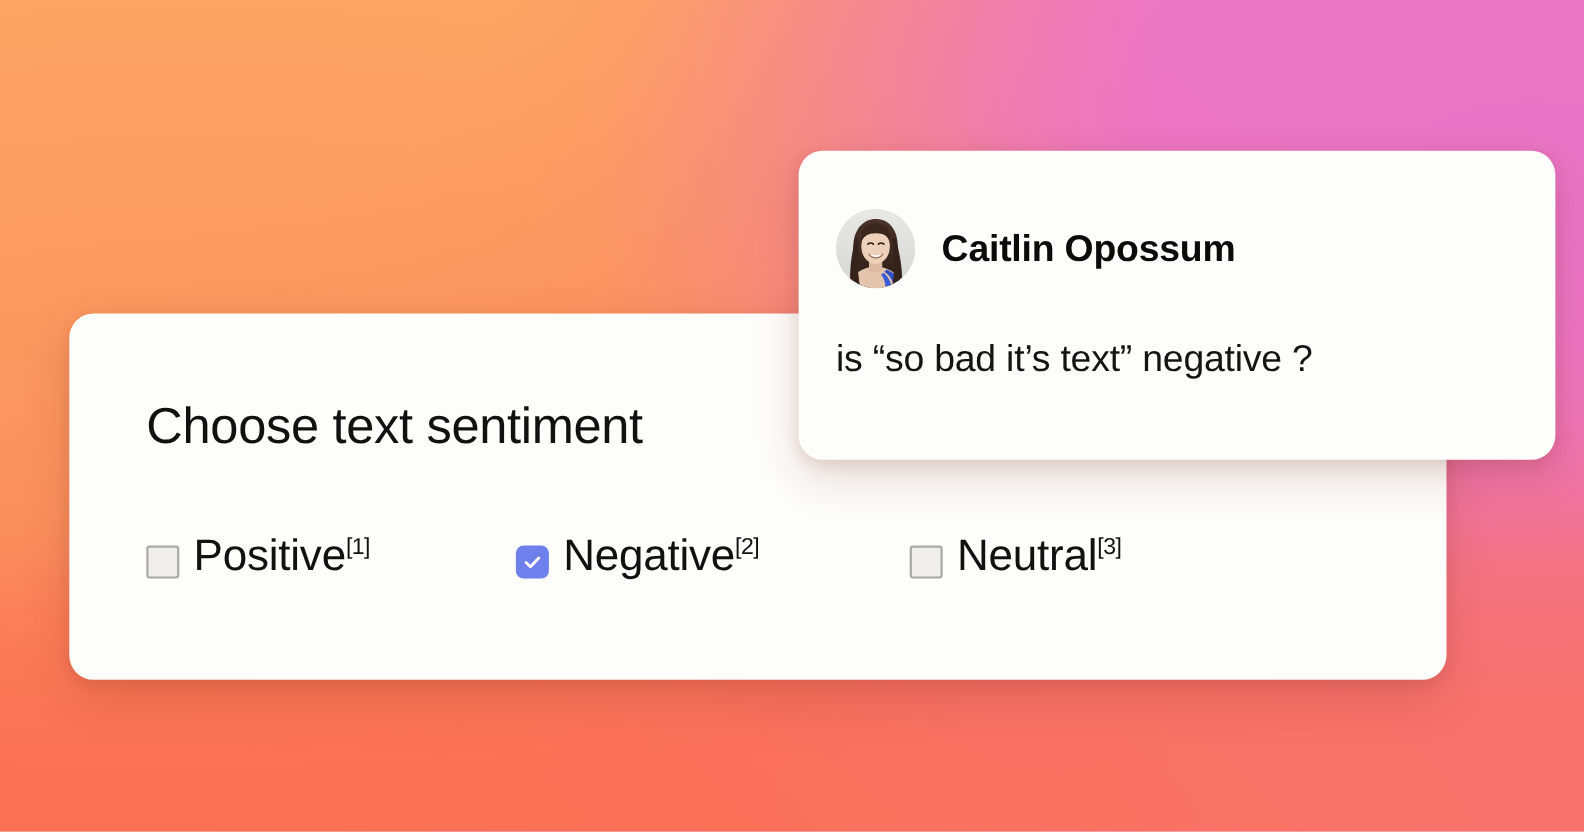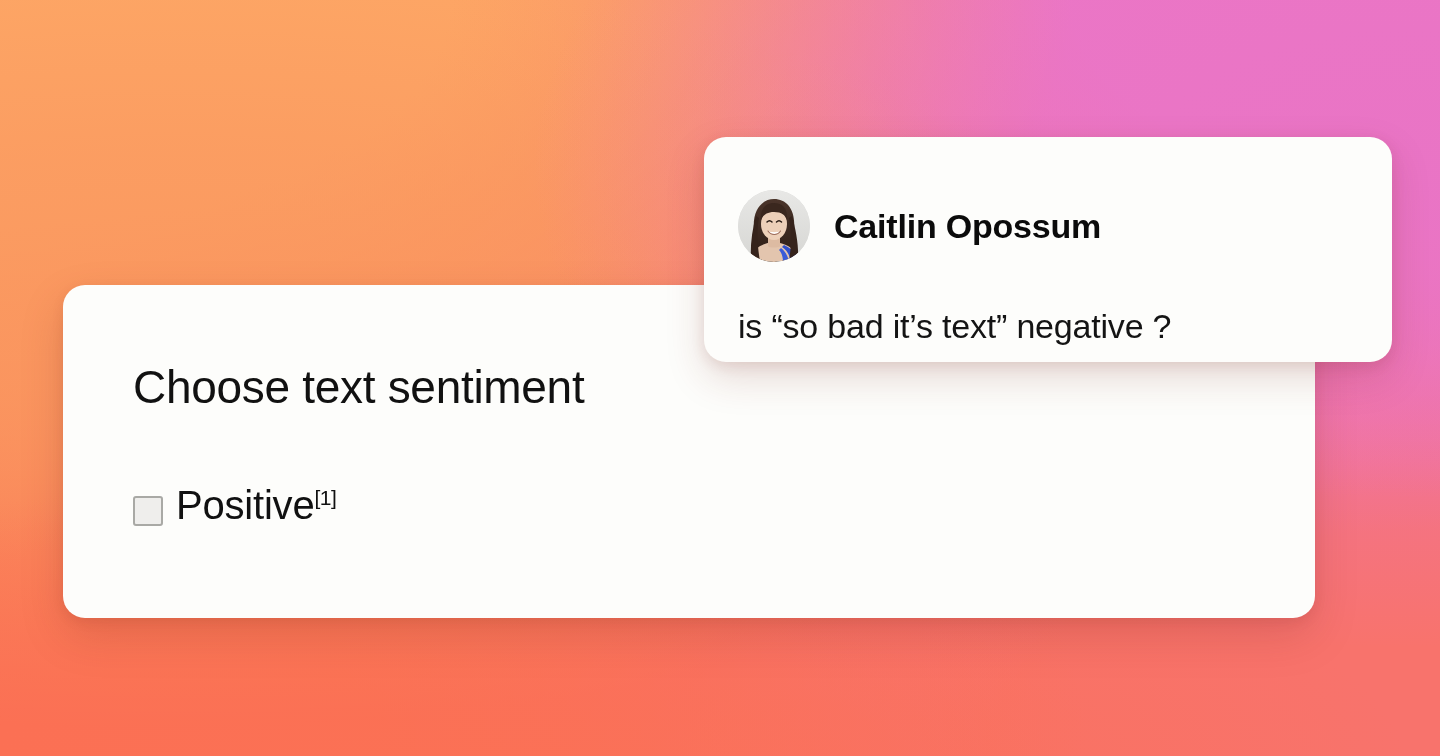--- a/index.html
+++ b/index.html
@@ -59,24 +59,24 @@
   #sentiment-card {
     left: 63px;
     top: 285px;
     width: 1252px;
     height: 333px;
     box-shadow: 0 18px 44px rgba(120, 40, 30, 0.18),
                 0 4px 12px rgba(120, 40, 30, 0.10);
   }
 
   #message-card {
-    left: 704px;
+    left: 726px;
     top: 137px;
     width: 688px;
-    height: 225px;
+    height: 281px;
     border-radius: 22px;
     box-shadow: 0 16px 38px rgba(120, 40, 30, 0.17),
                 0 4px 14px rgba(120, 40, 30, 0.11);
     z-index: 5;
   }
 
   
   #sentiment-title {
     position: absolute;
     left: 70px;
@@ -200,21 +200,33 @@
 
     <div id="sentiment-title">Choose text sentiment</div>
 
     <div id="options-row">
 
       <div class="option" id="option-positive">
         <span class="checkbox unchecked"></span>
         <span class="option-label"><span>Positive</span><span class="option-key">[1]</span></span>
       </div>
 
-
+      <div class="option" id="option-negative">
+        <span class="checkbox checked">
+          <svg width="20" height="20" viewBox="0 0 20 20" aria-hidden="true">
+            <path d="M4.2 10.4 L8.2 14.3 L15.8 6.3" fill="none" stroke="#FFFFFF" stroke-width="2.6" stroke-linecap="round" stroke-linejoin="round"></path>
+          </svg>
+        </span>
+        <span class="option-label"><span>Negative</span><span class="option-key">[2]</span></span>
+      </div>
+
+      <div class="option" id="option-neutral">
+        <span class="checkbox unchecked"></span>
+        <span class="option-label"><span>Neutral</span><span class="option-key">[3]</span></span>
+      </div>
 
     </div>
   </div>
 
   <div class="card" id="message-card">
 
     <div id="message-header">
 
       <div id="avatar">
         <svg width="72" height="72" viewBox="0 0 72 72" aria-hidden="true">

